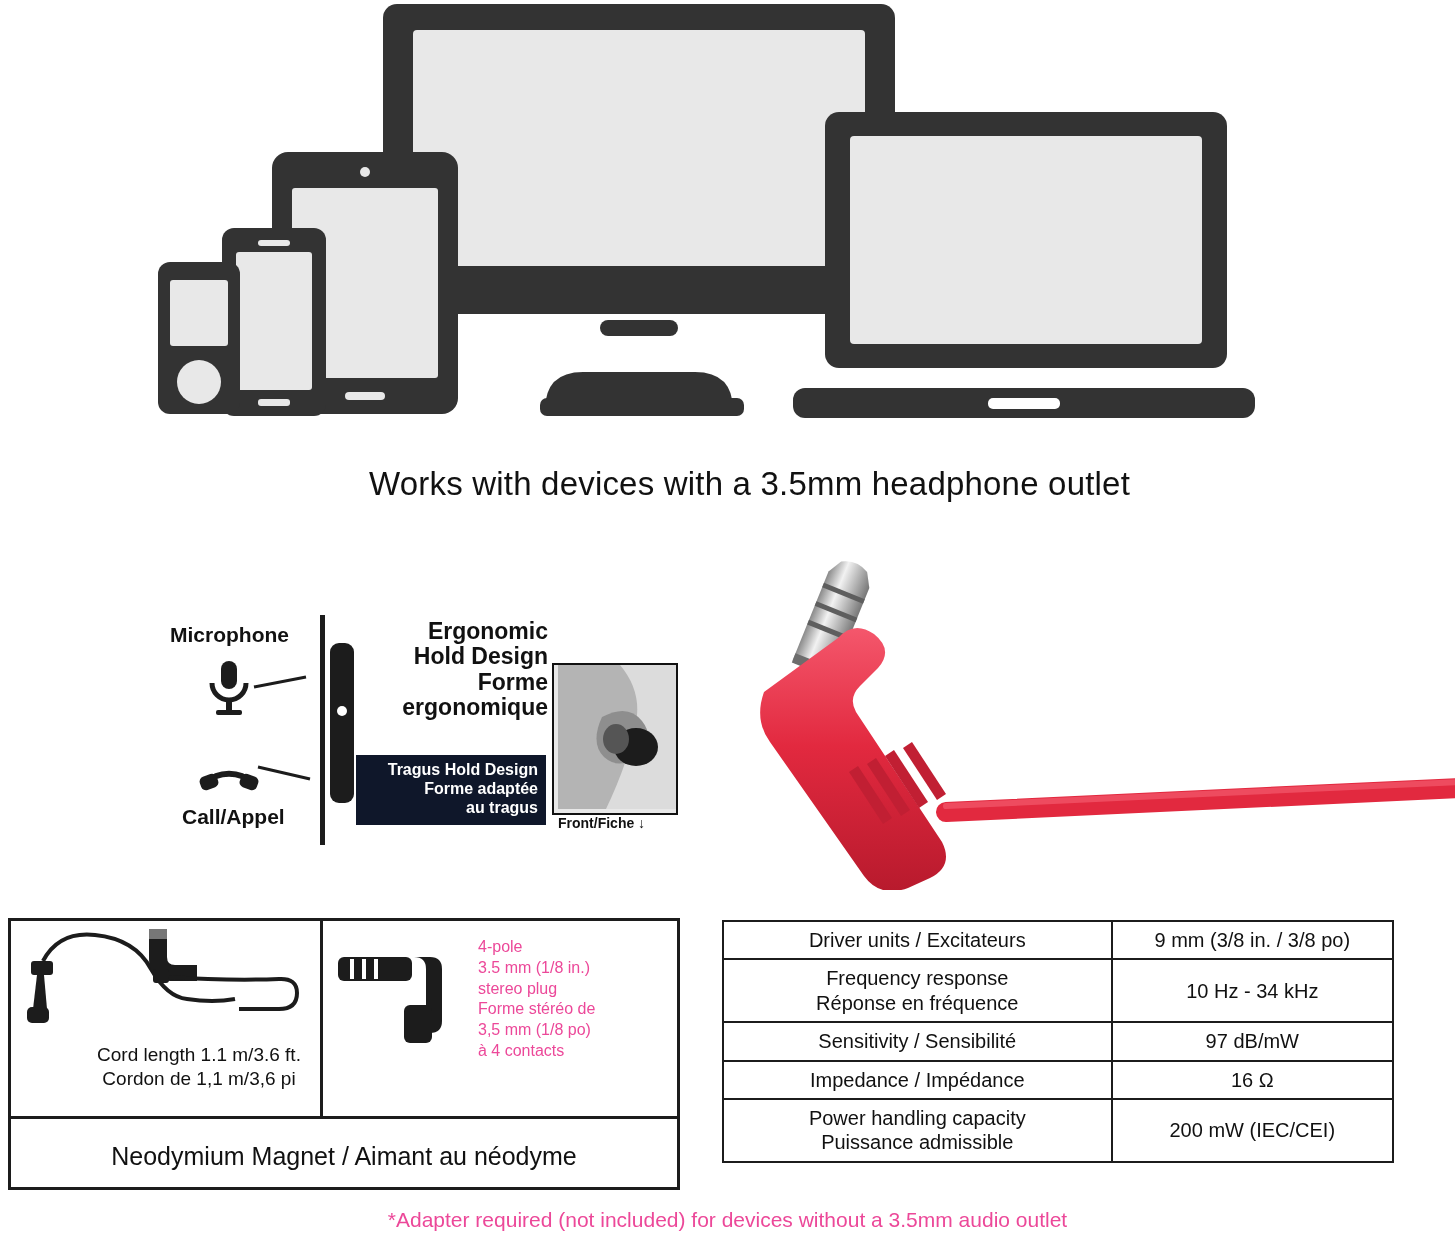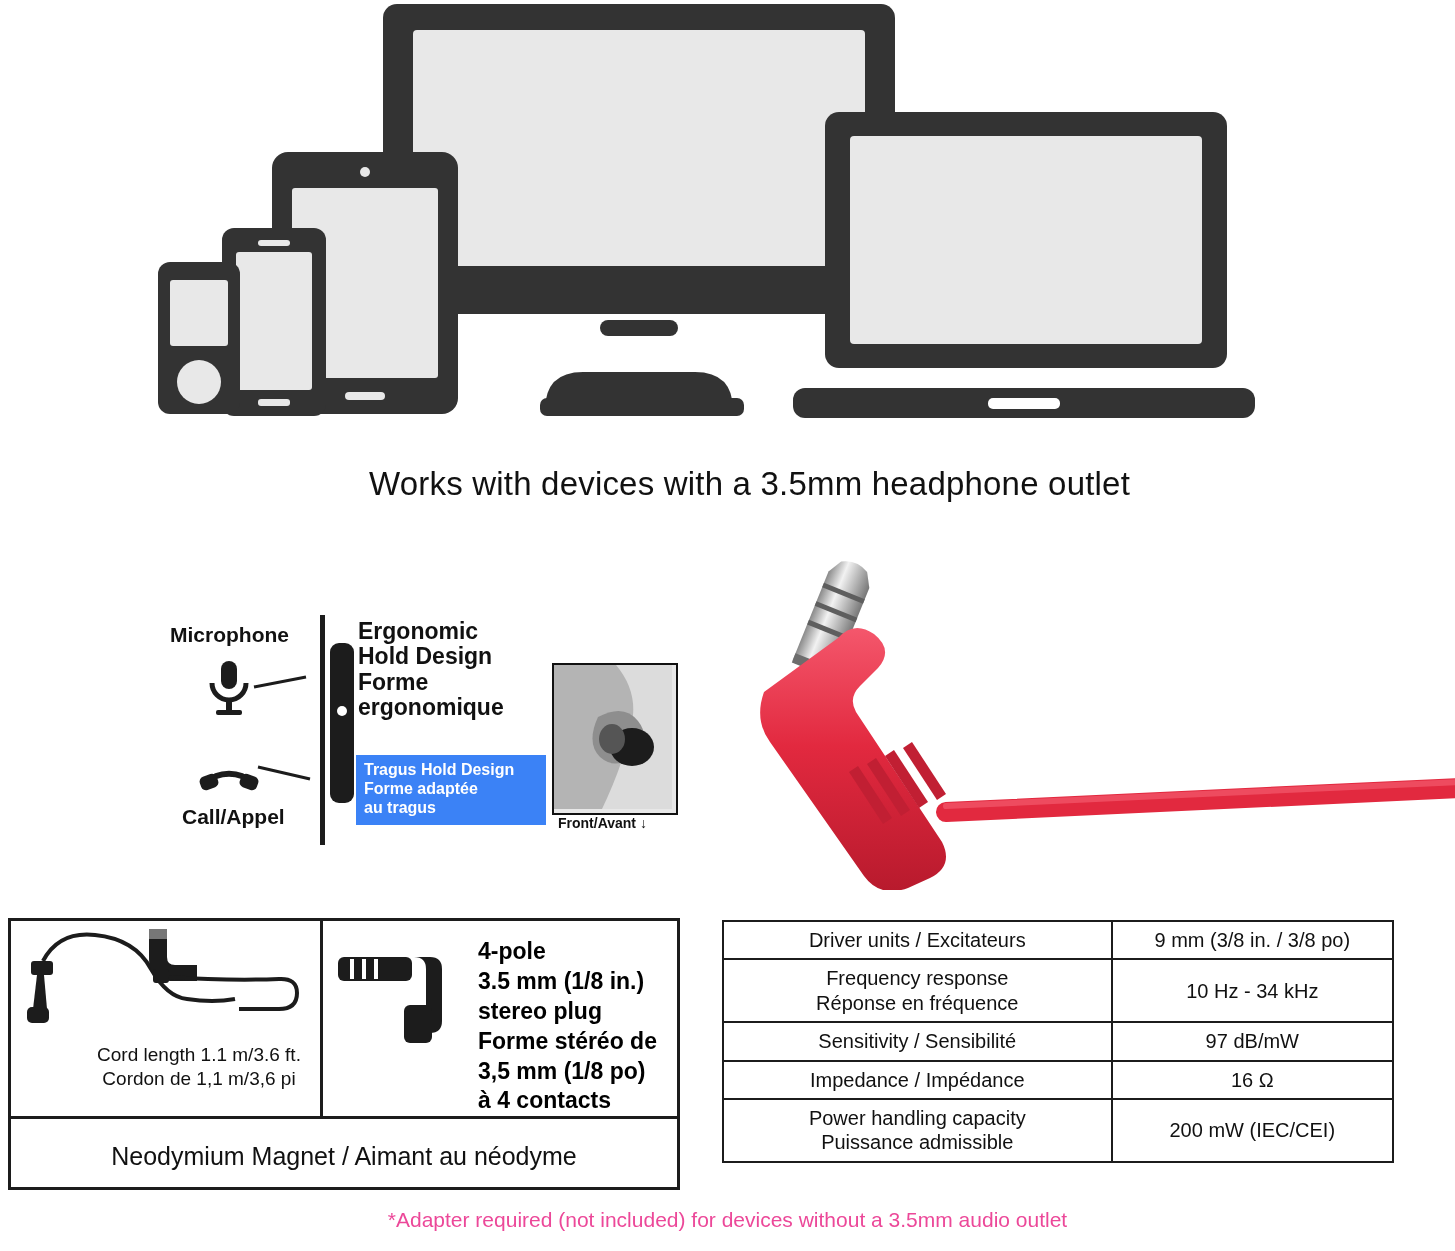--- a/index.html
+++ b/index.html
@@ -39,20 +39,21 @@
     padding-left: 22px;
   }
 
   
   #mid-section {
     position: absolute;
     left: 0;
     top: 560px;
     width: 1455px;
     height: 330px;
+    text-align: right;
   }
 
   #mic-panel {
     position: absolute;
     left: 160px;
     top: 55px;
     width: 520px;
     height: 230px;
   }
 
@@ -75,21 +76,21 @@
     line-height: 1.07;
     color: #111;
   }
   .ergo-text .fr { display: block; margin-top: 2px; }
 
   #tragus-box {
     position: absolute;
     left: 196px;
     top: 140px;
     width: 190px;
-    background: #3b82f6;
+    background: #0f172a;
     color: #fff;
     font-weight: bold;
     font-size: 16px;
     line-height: 1.18;
     padding: 6px 8px 7px 8px;
     box-sizing: border-box;
   }
 
   #front-avant {
     position: absolute;
@@ -154,24 +155,23 @@
     padding-left: 32px;
   }
   #plug-cell {
     position: absolute;
     left: 315px; top: 0; right: 0; bottom: 0;
   }
   #plug-cell-text {
     position: absolute;
     left: 152px;
     top: 16px;
-    font-size: 23px;
+    font-size: 16px;
     line-height: 1.3;
-    color: #000000;
-    font-weight: bold;
+    color: #ec4899;
   }
   #neodymium-row {
     height: 74px;
     display: flex;
     align-items: center;
     justify-content: center;
     font-size: 25px;
     color: #111;
   }
 
@@ -299,21 +299,21 @@
 
     <div id="ear-image">
       <svg viewBox="0 0 118 144" width="118" height="144" xmlns="http://www.w3.org/2000/svg">
         <rect x="0" y="0" width="118" height="144" fill="#dcdcdc"></rect>
         <path d="M0 0 h62 q22 26 16 58 q-8 40 -30 86 h-48 z" fill="#b4b4b4"></path>
         <path d="M44 52 q26 -14 40 4 q14 18 -4 34 q-18 16 -34 2 q-14 -14 -2 -40 z" fill="#8e8e8e"></path>
         <ellipse cx="78" cy="82" rx="22" ry="19" fill="#1c1c1c"></ellipse>
         <ellipse cx="58" cy="74" rx="13" ry="15" fill="#555"></ellipse>
       </svg>
     </div>
-    <div id="front-avant">Front/Avant ↓</div>
+    <div id="front-avant">Front/Fiche ↓</div>
   </div>
 
   <svg id="plug-photo" viewBox="0 0 760 330" xmlns="http://www.w3.org/2000/svg">
     <defs>
       <linearGradient id="metal" x1="0" y1="0" x2="1" y2="0">
         <stop offset="0%" stop-color="#8a8a8a"></stop>
         <stop offset="35%" stop-color="#f2f2f2"></stop>
         <stop offset="70%" stop-color="#b0b0b0"></stop>
         <stop offset="100%" stop-color="#777"></stop>
       </linearGradient>

